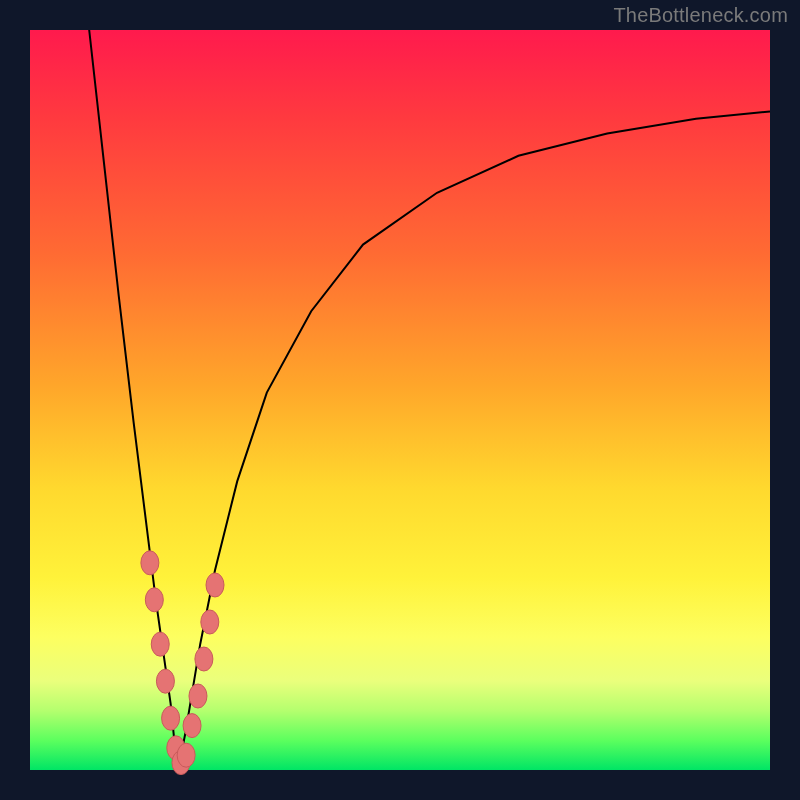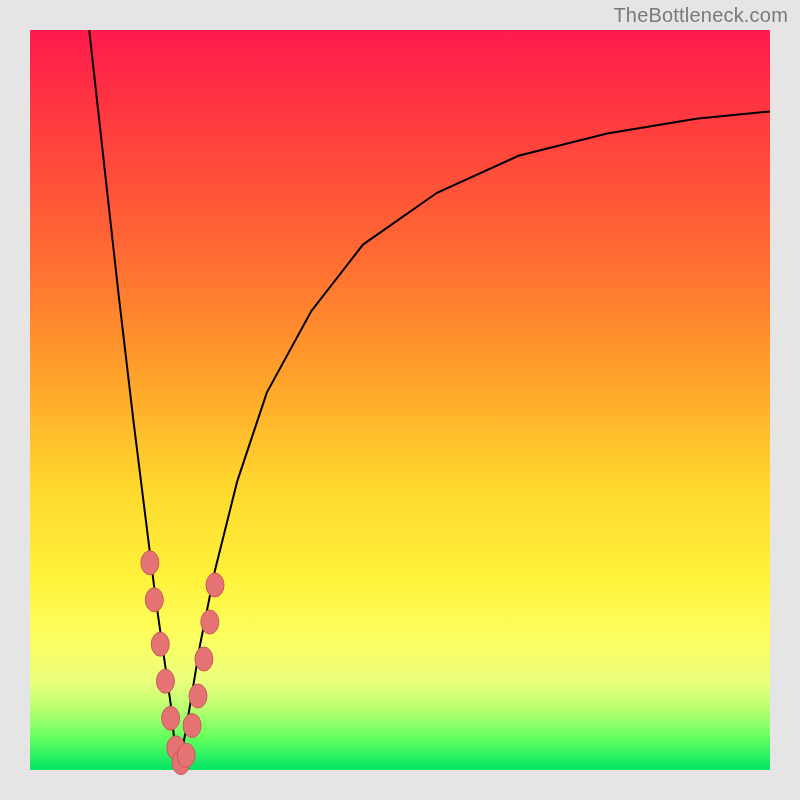--- a/index.html
+++ b/index.html
@@ -8,21 +8,21 @@
     width: 800px;
     height: 800px;
     overflow: hidden;
     background: #000;
     font-family: Arial, Helvetica, sans-serif;
   }
   .outer {
     position: relative;
     width: 800px;
     height: 800px;
-    background: #e5e5e5;
+    background: #0f172a;
   }
   .plot {
     position: absolute;
     left: 30px;
     top: 30px;
     width: 740px;
     height: 740px;
     
     background: linear-gradient(to bottom,
       #ff1a4d 0%,

